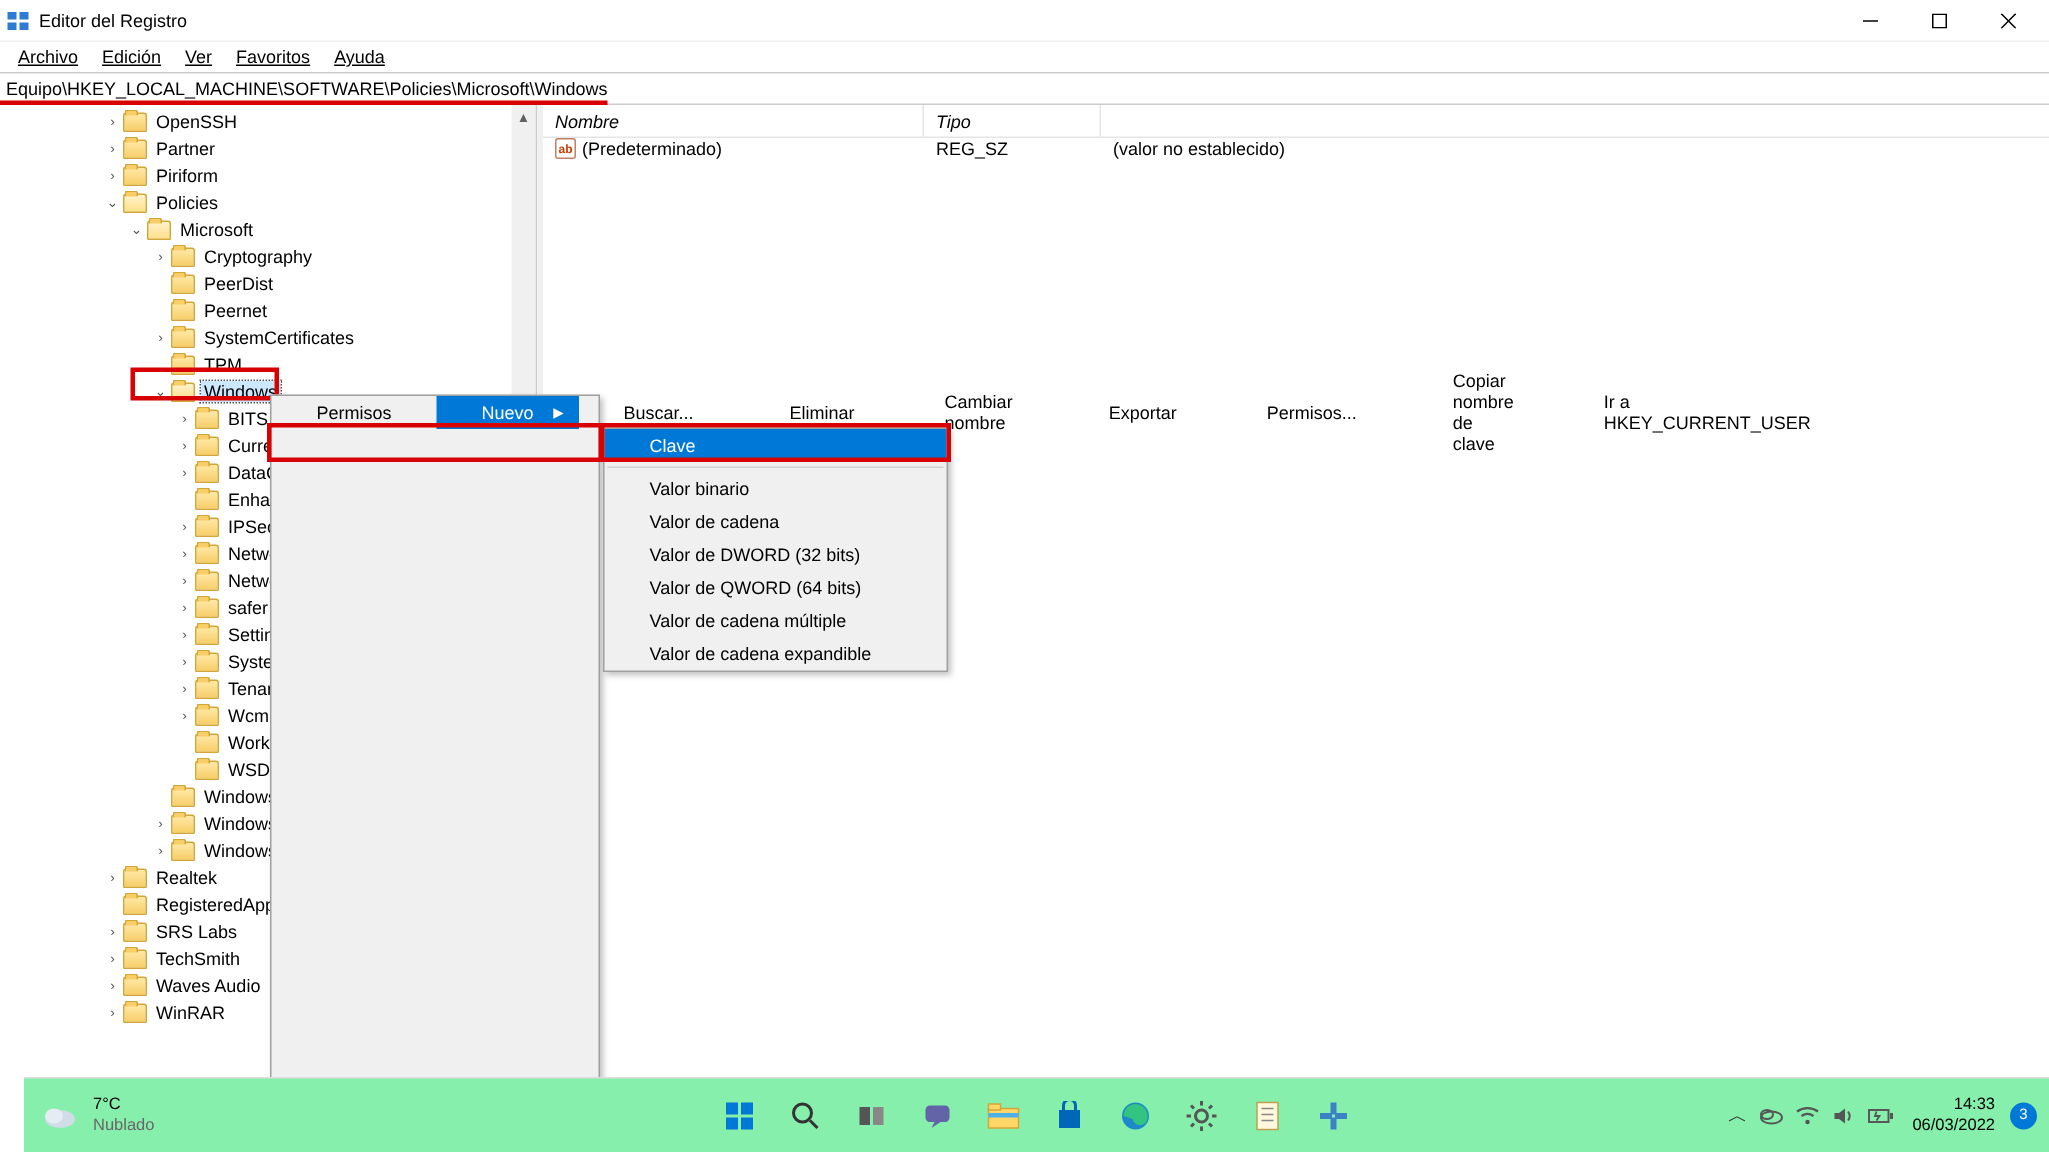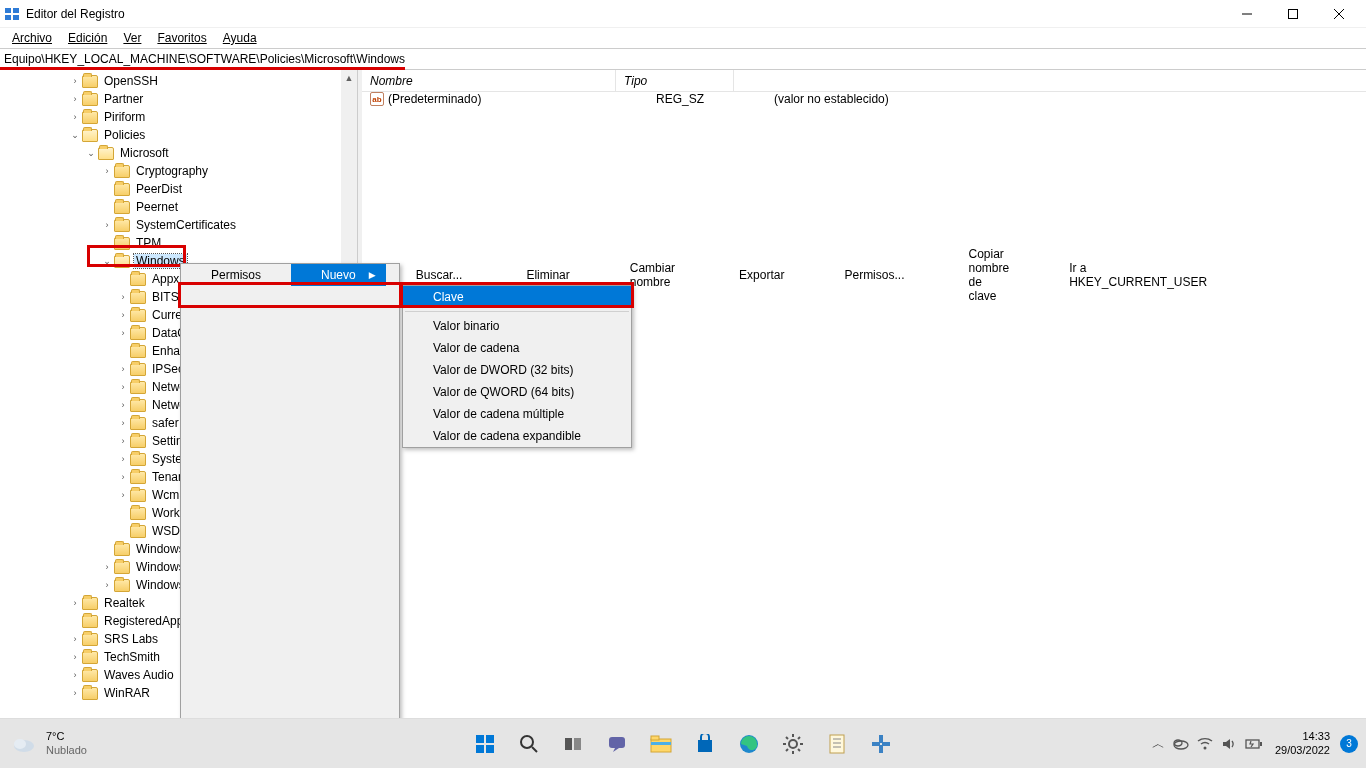--- a/index.html
+++ b/index.html
@@ -31,21 +31,21 @@
 .list-header { height: 22px; display: flex; border-bottom: 1px solid #e5e5e5; font-size: 12px; }
 .list-header .col { padding: 2px 8px; border-right: 1px solid #e5e5e5; display: flex; align-items: center; font-style: italic; }
 .col-name { width: 254px; }
 .col-type { width: 118px; }
 .col-data { flex: 1; }
 
 
 .list-row { height: 22px; display: flex; font-size: 12px; align-items: flex-start; }
 .list-row .cell { padding: 0 8px; display: flex; align-items: center; }
 .cell-name { width: 254px; }
-.cell-type { width: 118px; margin-left: 32px; }
+.cell-type { width: 118px; }
 .cell-data { flex: 1; }
 .ab-icon { width: 14px; height: 14px; border: 1px solid #c08060; background: #fff; display: inline-flex; align-items: center; justify-content: center; font-size: 8px; color: #c04000; font-weight: bold; margin-right: 4px; border-radius: 2px; }
 
 
 .tree { padding-top: 2px; font-size: 12px; }
 .tree-row { display: flex; align-items: center; height: 18px; white-space: nowrap; }
 .tw { width: 14px; height: 14px; display: inline-flex; align-items: center; justify-content: center; font-size: 9px; color: #555; flex-shrink: 0; }
 .tw.blank { visibility: hidden; }
 .folder-icon { width: 16px; height: 13px; background: linear-gradient(#ffe9a8, #f7ce68); border: 1px solid #d4a636; border-radius: 2px 2px 1px 1px; margin-right: 4px; flex-shrink: 0; position: relative; }
 .folder-icon::before { content: ''; position: absolute; top: -3px; left: 0; width: 7px; height: 3px; background: #f7ce68; border: 1px solid #d4a636; border-bottom: none; border-radius: 2px 2px 0 0; }
@@ -64,21 +64,21 @@
 .cm-item { height: 22px; display: flex; align-items: center; padding: 0 30px; position: relative; }
 .cm-item.highlighted { background: #0078d7; color: #fff; }
 .cm-item .arrow { position: absolute; right: 10px; font-size: 9px; }
 .cm-divider { height: 1px; background: #d0d0d0; margin: 3px 2px; }
 
 
 .red-box-nuevo { position: absolute; left: 178px; top: 212px; width: 224px; height: 26px; border: 3px solid #d80000; pointer-events: none; z-index: 30; }
 .red-box-clave { position: absolute; left: 400px; top: 212px; width: 234px; height: 26px; border: 3px solid #d80000; pointer-events: none; z-index: 30; }
 
 
-.taskbar { position: absolute; bottom: 0; left: 0; right: 0; height: 50px; background: #e5e5e5; border-top: 1px solid #ddd; display: flex; align-items: center; z-index: 100; }
+.taskbar { position: absolute; bottom: 0; left: 16px; right: 0; height: 50px; background: #86efac; border-top: 1px solid #ddd; display: flex; align-items: center; z-index: 100; }
 .tb-left { display: flex; align-items: center; padding-left: 10px; gap: 8px; }
 .weather-icon { width: 28px; height: 28px; display: flex; align-items: center; justify-content: center; }
 .weather-text { font-size: 11px; line-height: 1.2; }
 .tb-center { position: absolute; left: 50%; transform: translateX(-50%); display: flex; gap: 6px; }
 .tb-icon { width: 38px; height: 38px; display: flex; align-items: center; justify-content: center; border-radius: 4px; font-size: 18px; }
 .tb-right { margin-left: auto; display: flex; align-items: center; padding-right: 8px; gap: 4px; }
 .tray-icons { display: flex; gap: 8px; font-size: 13px; align-items: center; color: #333; }
 .clock { font-size: 11px; text-align: right; line-height: 1.2; margin-left: 8px; }
 .notif-badge { width: 18px; height: 18px; border-radius: 50%; background: #0078d7; color: #fff; font-size: 10px; display: flex; align-items: center; justify-content: center; margin-left: 6px; }
 
@@ -200,26 +200,20 @@
           <span class="ind" style="width: 100px;"></span>
           <span class="tw blank"></span>
           <span class="folder-icon"></span>
           <span class="tree-label">TPM</span>
         </div>
         <div class="tree-row">
           <span class="ind" style="width: 100px;"></span>
           <span class="tw">⌄</span>
           <span class="folder-icon open"></span>
           <span class="tree-label selected">Windows</span>
-        </div>
-        <div class="tree-row">
-          <span class="ind" style="width: 116px;"></span>
-          <span class="tw blank"></span>
-          <span class="folder-icon"></span>
-          <span class="tree-label">Appx</span>
         </div>
         <div class="tree-row">
           <span class="ind" style="width: 116px;"></span>
           <span class="tw">›</span>
           <span class="folder-icon"></span>
           <span class="tree-label">BITS</span>
         </div>
         <div class="tree-row">
           <span class="ind" style="width: 116px;"></span>
           <span class="tw">›</span>
@@ -525,17 +519,17 @@
       <span>
           <svg width="18" height="12" viewBox="0 0 18 12">
             <rect x="1" y="2" width="13" height="8" fill="none" stroke="#555" stroke-width="1.3"></rect>
             <rect x="15" y="4" width="2" height="4" fill="#555"></rect>
             <path d="M6 3 L5 6 L8 6 L6 9" fill="none" stroke="#555" stroke-width="1.2"></path>
           </svg>
         </span>
     </div>
     <div class="clock">
       <div>14:33</div>
-      <div>29/03/2022</div>
+      <div>06/03/2022</div>
     </div>
     <div class="notif-badge">3</div>
   </div>
 </div>
 
 </body></html>

